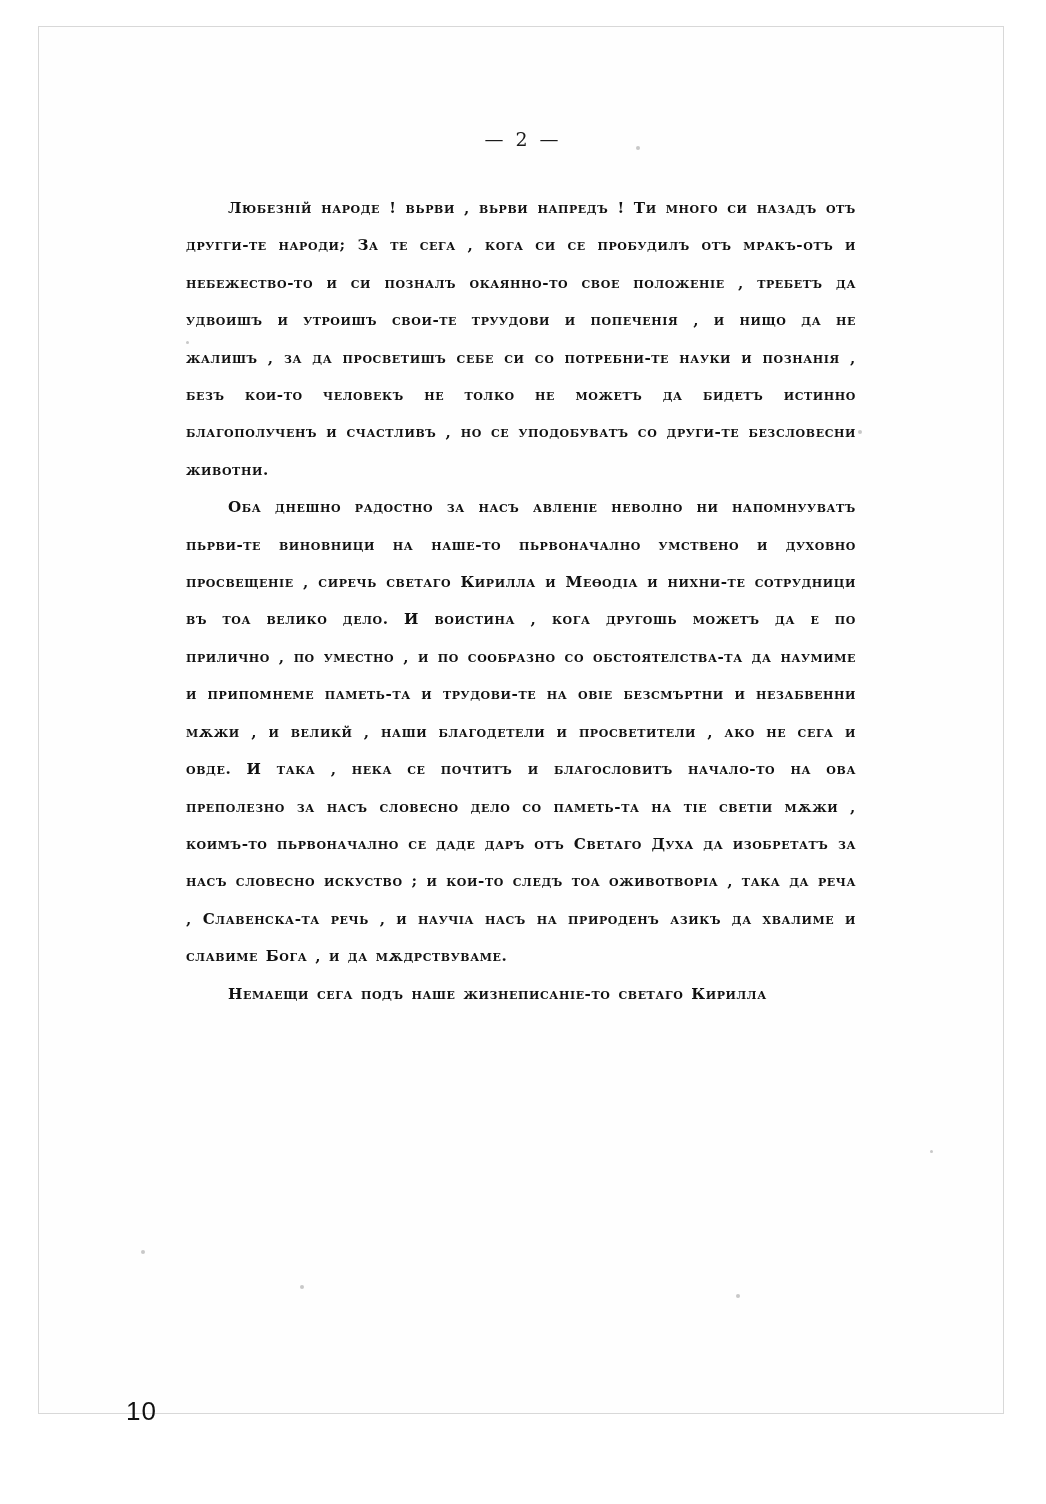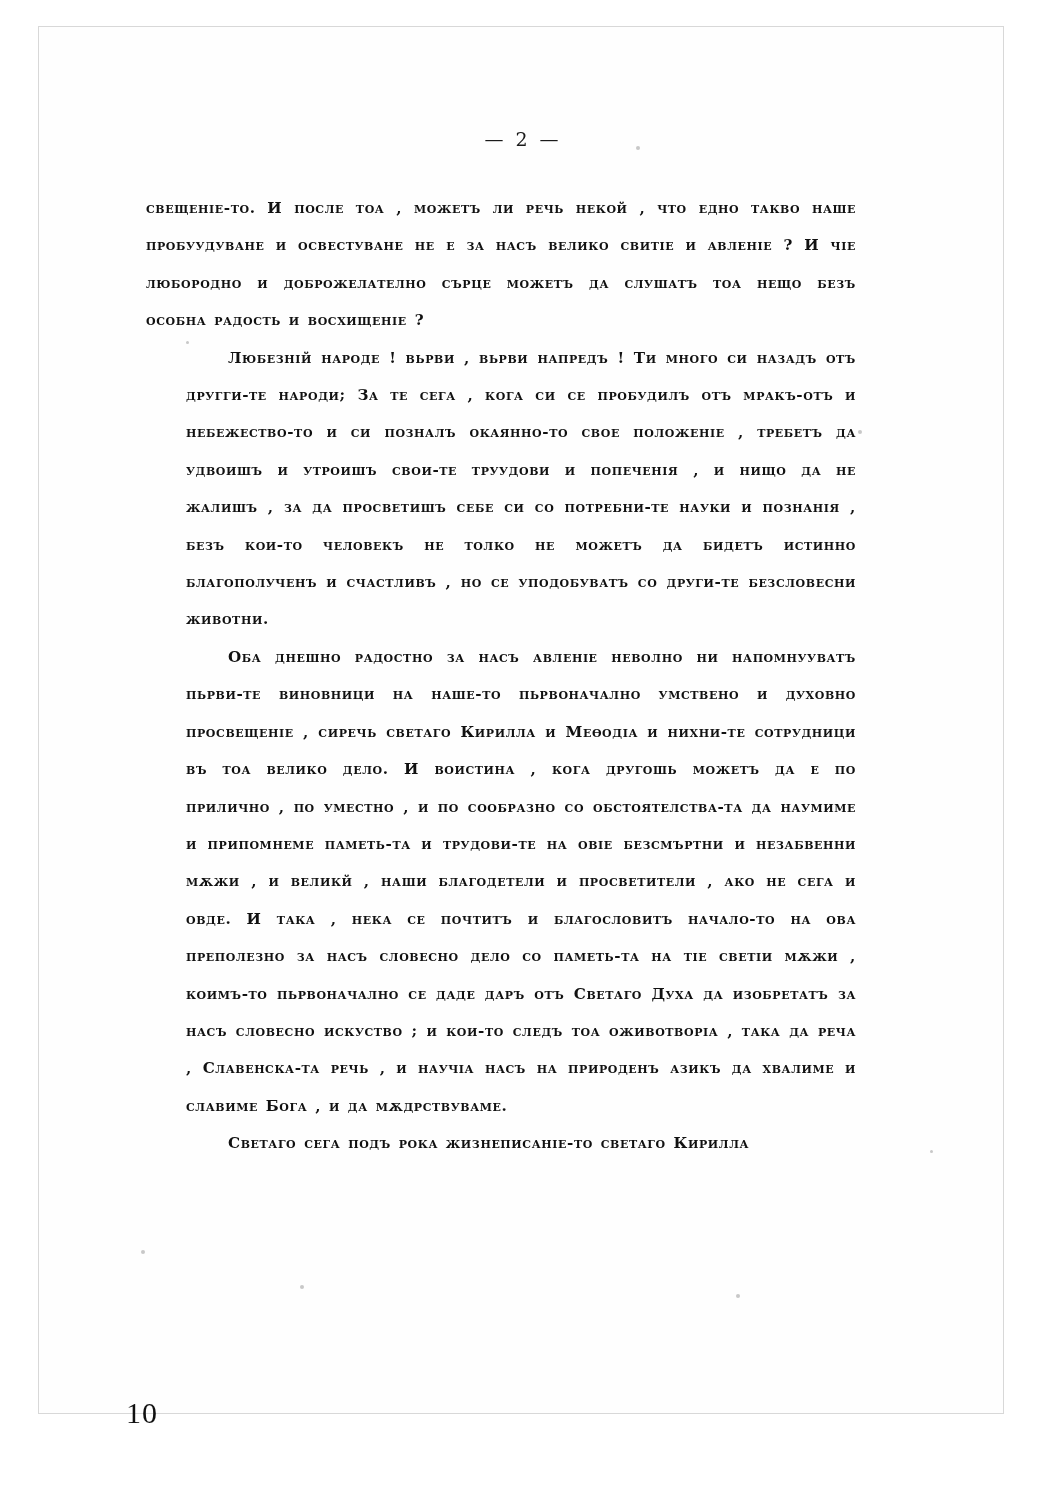--- a/index.html
+++ b/index.html
@@ -87,40 +87,39 @@
     background: #9a9a9a;
     border-radius: 50%;
     opacity: .55;
   }
 
   
   #folio {
     position: absolute;
     left: 126px;
     top: 1396px;
-    font-family: Liberation Serif, serif;
-    font-size: 30px;
+    font-family: Liberation Sans, sans-serif;
+    font-size: 26px;
     color: #111111;
     letter-spacing: 1px;
   }
 </style>
 </head>
 <body>
 
 <div id="scan-page">
 
   <div id="page-frame"></div>
 
   <div id="page-header">— 2 —</div>
 
   <div id="text-block">
-    <p class="para">свещеніе-то. И после тоа , можетъ ли речь некой , что едно такво наше пробуудуване и освестуване не е за насъ велико свитіе и авленіе ? И чіе любородно и доброжелателно сърце можетъ да слушатъ тоа нещо безъ особна радость и восхищеніе ?</p>
     <p class="para indent">Любезній народе ! вьрви , вьрви напредъ ! Ти много си назадъ отъ другги-те народи; За те сега , кога си се пробудилъ отъ мракъ-отъ и небежество-то и си позналъ окаянно-то свое положеніе , требетъ да удвоишъ и утроишъ свои-те труудови и попеченія , и нищо да не жалишъ , за да просветишъ себе си со потребни-те науки и познанія , безъ кои-то человекъ не толко не можетъ да бидетъ истинно благополученъ и счастливъ , но се уподобуватъ со други-те безсловесни животни.</p>
     <p class="para indent">Оба днешно радостно за насъ авленіе неволно ни напомнууватъ пьрви-те виновници на наше-то пьрвоначално умствено и духовно просвещеніе , сиречь светаго Кирилла и Меѳодіа и нихни-те сотрудници въ тоа велико дело. И воистина , кога другошь можетъ да е по прилично , по уместно , и по сообразно со обстоятелства-та да наумиме и припомнеме паметь-та и трудови-те на овіе безсмъртни и незабвенни мѫжи , и великй , наши благодетели и просветители , ако не сега и овде. И така , нека се почтитъ и благословитъ начало-то на ова преполезно за насъ словесно дело со паметь-та на тіе светіи мѫжи , коимъ-то пьрвоначално се даде даръ отъ Светаго Духа да изобретатъ за насъ словесно искуство ; и кои-то следъ тоа оживотворіа , така да реча , Славенска-та речь , и научіа насъ на природенъ азикъ да хвалиме и славиме Бога , и да мѫдрствуваме.</p>
-    <p class="para indent">Светаго сега подъ рока жизнеписаніе-то светаго Кирилла</p>
+    <p class="para indent">Немаещи сега подъ наше жизнеписаніе-то светаго Кирилла</p>
   </div>
 
   <span class="speck" style="left:636px; top:146px; width:4px; height:4px;"></span>
   <span class="speck" style="left:858px; top:430px; width:4px; height:4px;"></span>
   <span class="speck" style="left:186px; top:341px; width:3px; height:3px;"></span>
   <span class="speck" style="left:300px; top:1285px; width:4px; height:4px;"></span>
   <span class="speck" style="left:736px; top:1294px; width:4px; height:4px;"></span>
   <span class="speck" style="left:141px; top:1250px; width:4px; height:4px;"></span>
   <span class="speck" style="left:930px; top:1150px; width:3px; height:3px;"></span>
 

